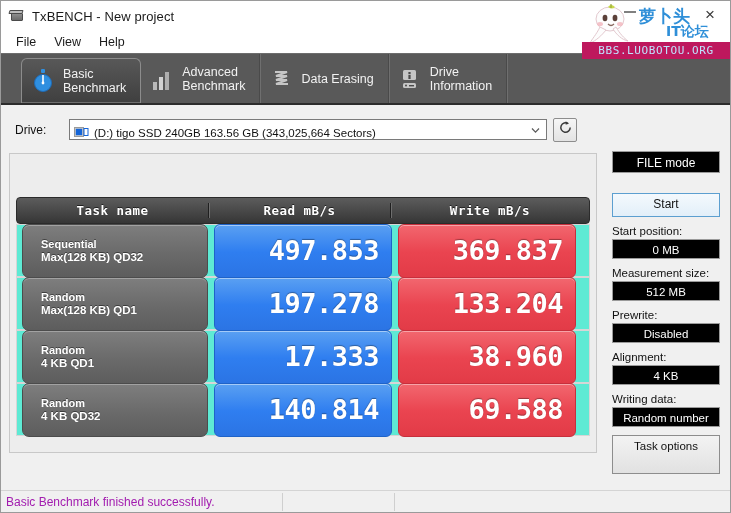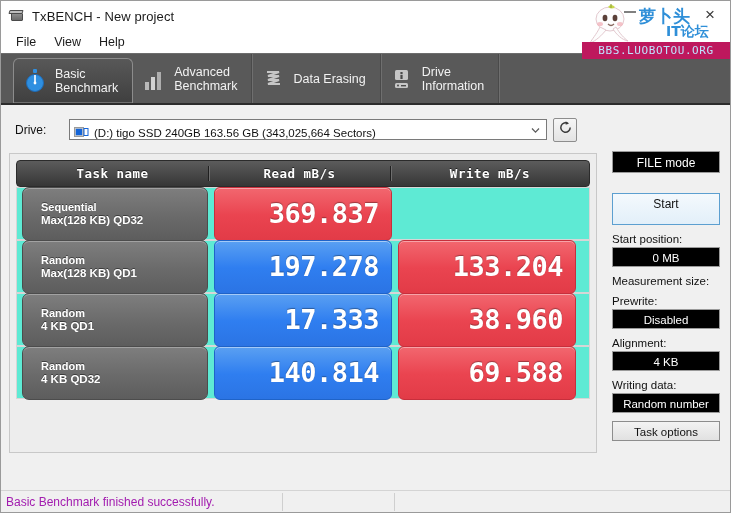--- a/index.html
+++ b/index.html
@@ -124,21 +124,21 @@
   }
 
   
   .tabstrip {
     position: relative;
     height: 50px;
     background: #595959;
     border-top: 1px solid #6d6d6d;
     display: flex;
     align-items: stretch;
-    padding-left: 12px;
+    padding-left: 20px;
   }
   .tab {
     position: relative;
     display: flex;
     align-items: center;
     gap: 9px;
     padding: 0 14px 0 10px;
     min-width: 110px;
     color: #ececec;
     border-right: 1px solid #4a4a4a;
@@ -222,20 +222,21 @@
     border: 1px solid #c8c8c8;
     padding: 6px;
   }
   .res-header {
     height: 27px;
     background: linear-gradient(#5c5c5c, #363636);
     border: 1px solid #2b2b2b;
     border-radius: 4px;
     display: flex;
     align-items: center;
+    margin-top: 37px;
   }
   .res-header > div {
     color: #ffffff;
     font-family: "DejaVu Sans Mono", monospace;
     font-size: 12.5px;
     font-weight: bold;
     text-align: center;
     letter-spacing: 0.5px;
     text-shadow: 0 -1px 0 rgba(0,0,0,0.6);
   }
@@ -315,21 +316,21 @@
     width: 108px; height: 22px;
     margin: 4px auto 0 auto;
     background: #000000;
     border: 1px solid #9a9a9a;
     color: #ffffff;
     font-size: 12px;
     text-align: center;
     line-height: 22px;
   }
   .start-btn {
-    width: 108px; height: 32px;
+    width: 108px; height: 24px;
     margin: 20px auto 0 auto;
     background: linear-gradient(#f4f9fd, #e2eff9);
     border: 1px solid #5c9fd0;
     color: #111;
     font-size: 12px;
     text-align: center;
     line-height: 21px;
   }
   .field-label {
     margin: 8px 0 2px 6px;
@@ -340,21 +341,21 @@
     width: 108px; height: 20px;
     margin: 0 auto;
     background: #000000;
     border: 1px solid #9a9a9a;
     color: #ffffff;
     font-size: 11.5px;
     text-align: center;
     line-height: 20px;
   }
   .panel-btn {
-    width: 108px; height: 20px;
+    width: 108px; height: 39px;
     margin: 8px auto 0 auto;
     background: linear-gradient(#f3f3f3, #e1e1e1);
     border: 1px solid #8d8d8d;
     color: #111;
     font-size: 11.5px;
     text-align: center;
     line-height: 20px;
   }
 
   
@@ -512,20 +513,23 @@
         <div class="col-task">Task name</div>
         <div class="col-read">Read mB/s</div>
         <div class="col-write">Write mB/s</div>
       </div>
 
       <div class="row">
         <div class="task-cell">
           <div class="task-l1">Sequential</div>
           <div class="task-l2">Max(128 KB) QD32</div>
         </div>
+        <div class="val-cell val-read">
+          <span class="val-text">497.853</span>
+        </div>
         <div class="val-cell val-write">
           <span class="val-text">369.837</span>
         </div>
       </div>
 
       <div class="row">
         <div class="task-cell">
           <div class="task-l1">Random</div>
           <div class="task-l2">Max(128 KB) QD1</div>
         </div>
@@ -565,20 +569,21 @@
     </div>
 
     <div class="rightpanel">
       <div class="mode-box">FILE mode</div>
       <div class="start-btn">Start</div>
 
       <div class="field-label">Start position:</div>
       <div class="field-box">0 MB</div>
 
       <div class="field-label">Measurement size:</div>
+      <div class="field-box">512 MB</div>
 
       <div class="field-label">Prewrite:</div>
       <div class="field-box">Disabled</div>
 
       <div class="field-label">Alignment:</div>
       <div class="field-box">4 KB</div>
 
       <div class="field-label">Writing data:</div>
       <div class="field-box">Random number</div>
 

